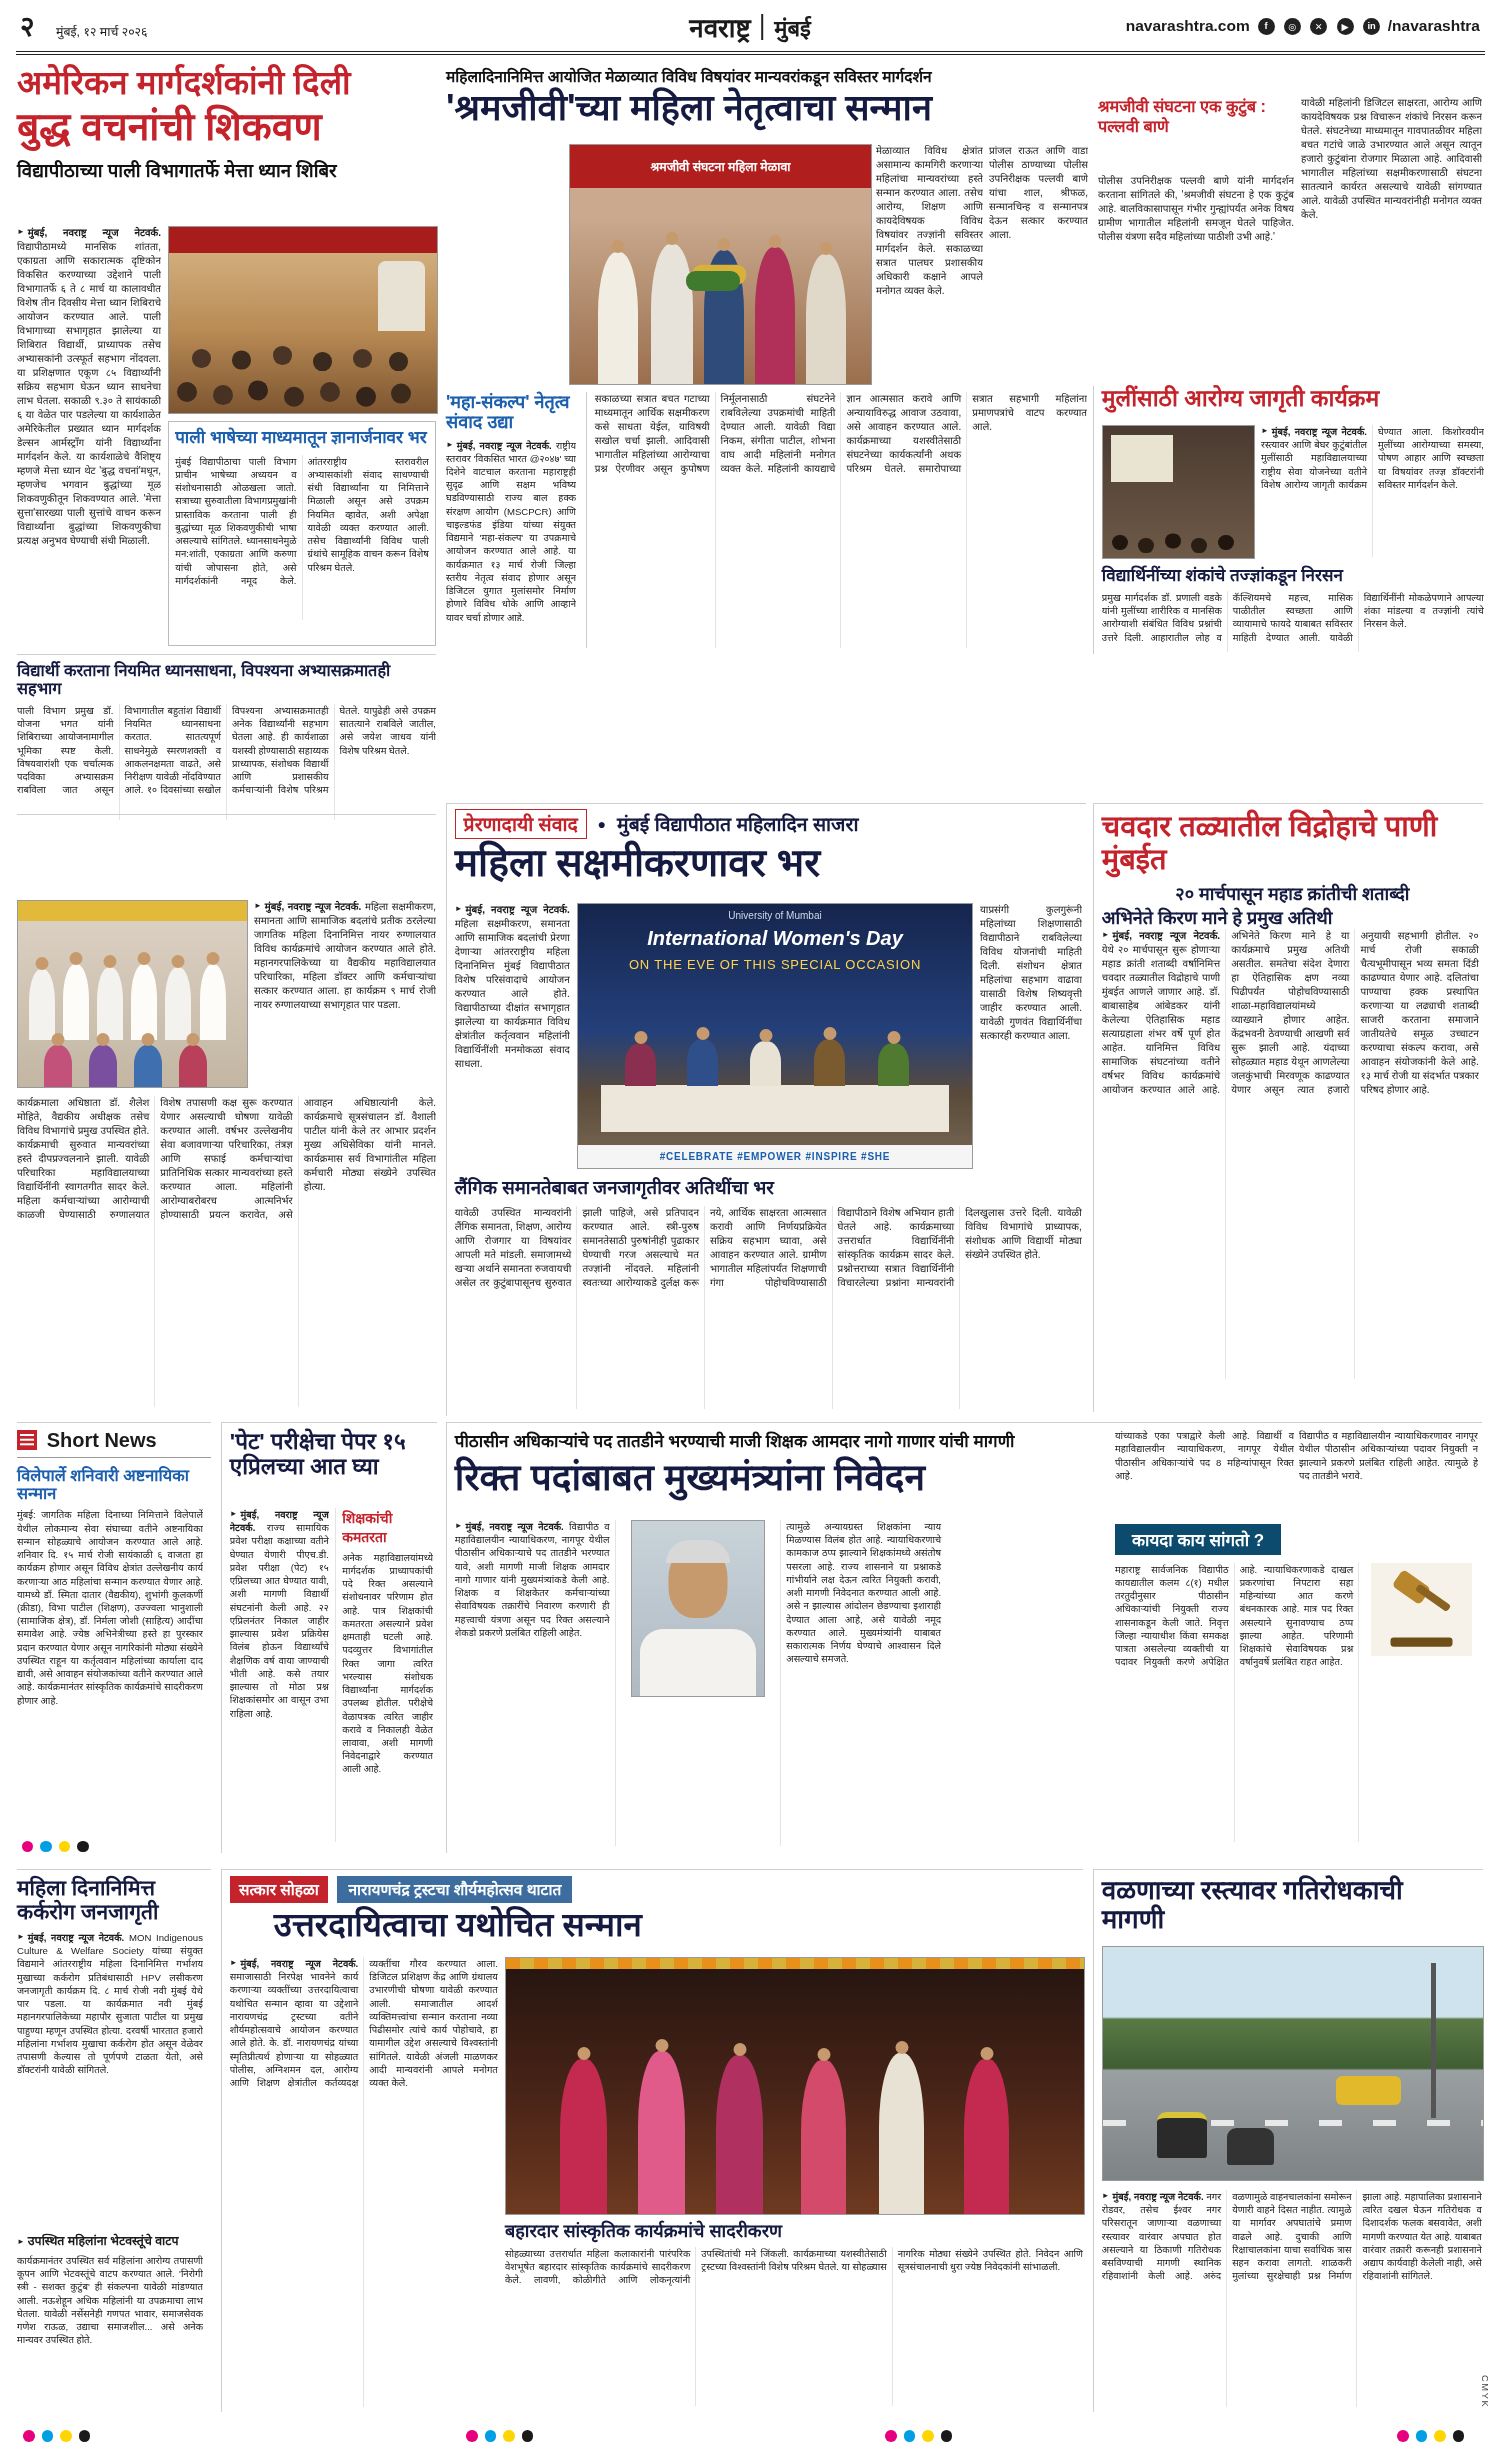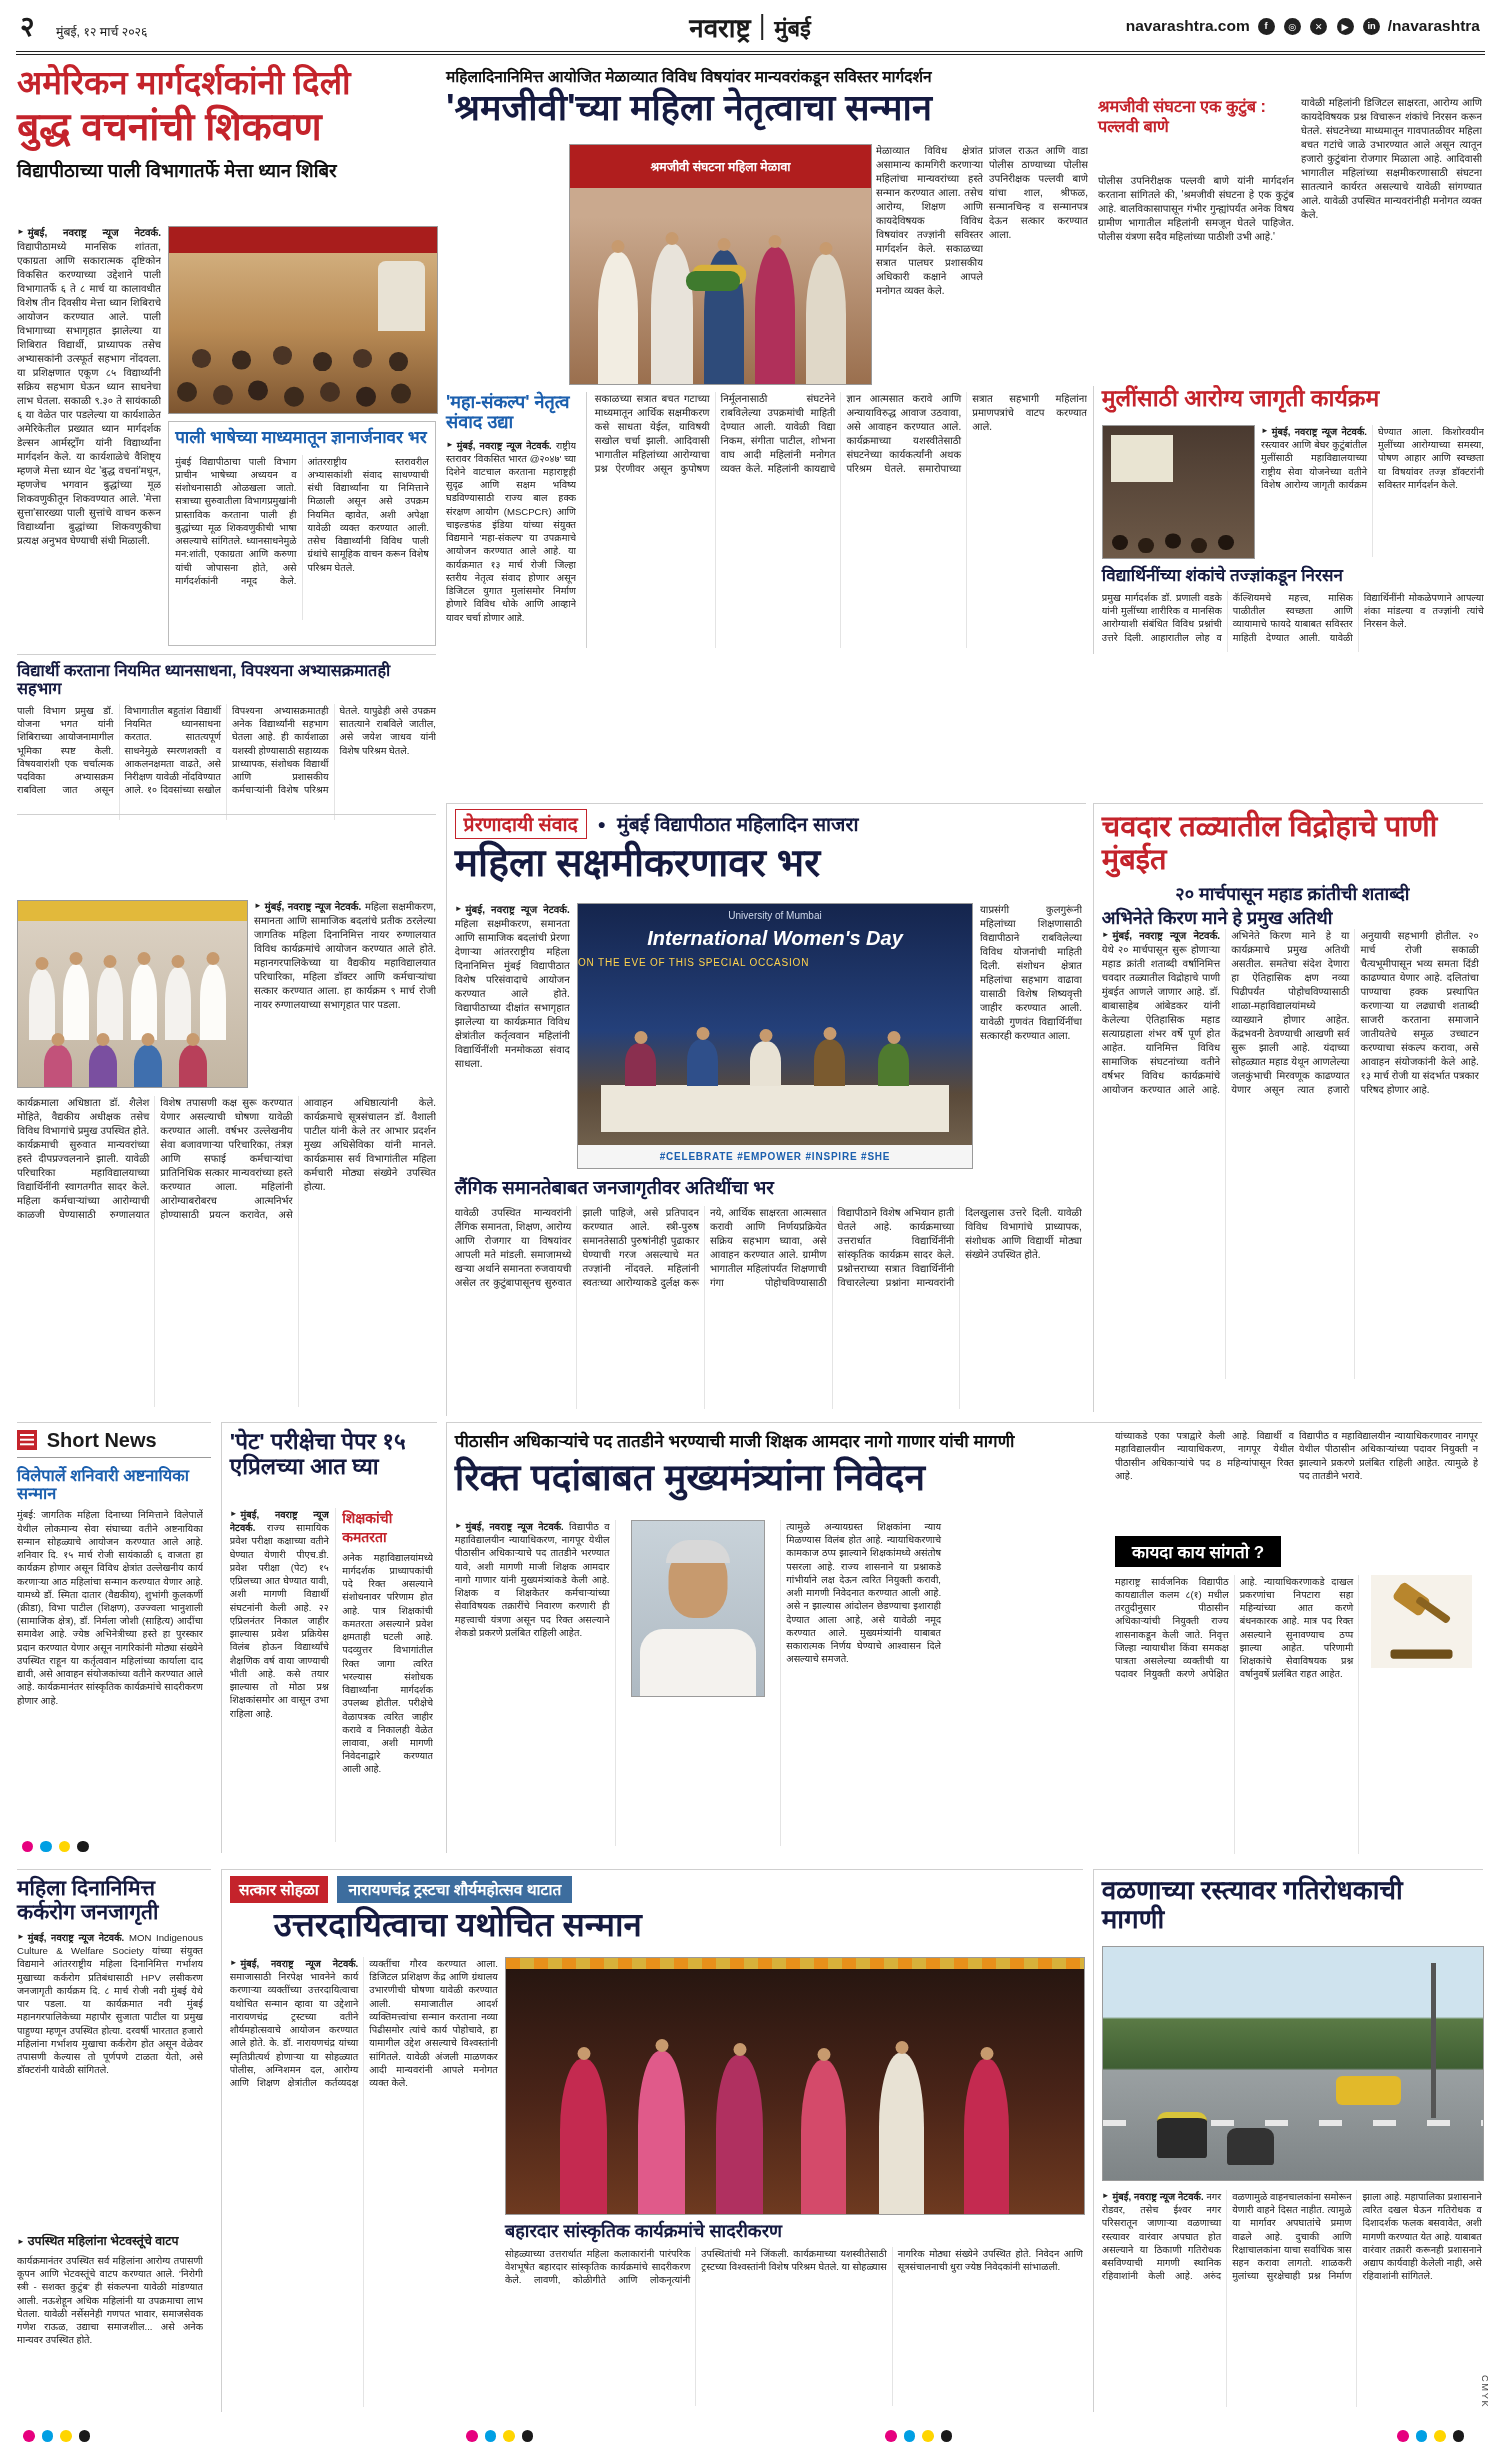--- a/index.html
+++ b/index.html
@@ -167,21 +167,21 @@
     <div class="abs hl navy" style="left:7.8px;top:37px;width:543px;font-size:39px;">महिला सक्षमीकरणावर भर</div>
 
     <div class="abs bt just" style="left:7.8px;top:99px;width:115px;height:264px;">
       <span class="marker">►</span><span class="dl">मुंबई, नवराष्ट्र न्यूज नेटवर्क.</span>
       <span>महिला सक्षमीकरण, समानता आणि सामाजिक बदलांची प्रेरणा देणाऱ्या आंतरराष्ट्रीय महिला दिनानिमित्त मुंबई विद्यापीठात विशेष परिसंवादाचे आयोजन करण्यात आले होते. विद्यापीठाच्या दीक्षांत सभागृहात झालेल्या या कार्यक्रमात विविध क्षेत्रांतील कर्तृत्ववान महिलांनी विद्यार्थिनींशी मनमोकळा संवाद साधला.</span>
     </div>
 
     <div class="photo" style="left:130px;top:99px;width:394px;height:264px;background:linear-gradient(180deg,#15254d 0%,#24407a 48%,#5a4a3a 72%,#7a6a55 100%);">
       <div style="position:absolute;left:0;top:6.2px;width:100%;text-align:center;color:#cfd8ea;font-size:10px;">University of Mumbai</div>
       <div style="position:absolute;left:0;top:23px;width:100%;text-align:center;color:#ffffff;font-size:20px;font-weight:bold;font-style:italic;">International Women's Day</div>
-      <div style="position:absolute;left:0;top:53px;width:100%;text-align:left;color:#ffd34d;font-size:10px;letter-spacing:0.8px;">ON THE EVE OF THIS SPECIAL OCCASION</div>
+      <div style="position:absolute;left:0;top:53px;width:100%;text-align:center;color:#ffd34d;font-size:13px;letter-spacing:0.8px;">ON THE EVE OF THIS SPECIAL OCCASION</div>
       <div style="position:absolute;left:23px;bottom:36px;width:348px;height:47px;background:#ece7da;"></div>
       <div class="person" style="left:47px;bottom:82px;width:31px;height:43px;background:#8a2f4f;"></div>
       <div class="person" style="left:109px;bottom:82px;width:31px;height:47px;background:#2f4f8a;"></div>
       <div class="person" style="left:172px;bottom:82px;width:31px;height:45px;background:#e8e2d4;"></div>
       <div class="person" style="left:236px;bottom:82px;width:31px;height:47px;background:#7a5a2f;"></div>
       <div class="person" style="left:300px;bottom:82px;width:31px;height:43px;background:#4f7a2f;"></div>
       <div style="position:absolute;left:0;bottom:0;width:100%;height:23px;background:#f5f5f5;color:#1b5fae;font-weight:bold;font-size:10px;display:flex;align-items:center;justify-content:center;letter-spacing:0.8px;">#CELEBRATE  #EMPOWER  #INSPIRE  #SHE</div>
     </div>
 
     <div class="abs bt just" style="left:533px;top:99px;width:102px;height:264px;">याप्रसंगी कुलगुरूंनी महिलांच्या शिक्षणासाठी विद्यापीठाने राबविलेल्या विविध योजनांची माहिती दिली. संशोधन क्षेत्रात महिलांचा सहभाग वाढावा यासाठी विशेष शिष्यवृत्ती जाहीर करण्यात आली. यावेळी गुणवंत विद्यार्थिनींचा सत्कारही करण्यात आला.</div>
@@ -238,21 +238,21 @@
       <span>विद्यापीठ व महाविद्यालयीन न्यायाधिकरण, नागपूर येथील पीठासीन अधिकाऱ्याचे पद तातडीने भरण्यात यावे, अशी मागणी माजी शिक्षक आमदार नागो गाणार यांनी मुख्यमंत्र्यांकडे केली आहे. शिक्षक व शिक्षकेतर कर्मचाऱ्यांच्या सेवाविषयक तक्रारींचे निवारण करणारी ही महत्त्वाची यंत्रणा असून पद रिक्त असल्याने शेकडो प्रकरणे प्रलंबित राहिली आहेत.</span>
       <figure class="inline-ph" style="width:132px;height:175px;background:linear-gradient(180deg,#c9d3da 0%,#aeb9c2 100%);">
         <div style="position:absolute;left:50%;top:26px;transform:translateX(-50%);width:59px;height:71px;border-radius:42%;background:#c79a6e;"></div>
         <div style="position:absolute;left:50%;top:18.6px;transform:translateX(-50%);width:64px;height:23px;border-radius:31px 31px 0 0;background:#d8d8d8;"></div>
         <div style="position:absolute;left:50%;bottom:0;transform:translateX(-50%);width:116px;height:67px;border-radius:23px 23px 0 0;background:#f4f2ee;"></div>
       </figure>
       <span>त्यामुळे अन्यायग्रस्त शिक्षकांना न्याय मिळण्यास विलंब होत आहे. न्यायाधिकरणाचे कामकाज ठप्प झाल्याने शिक्षकांमध्ये असंतोष पसरला आहे. राज्य शासनाने या प्रश्नाकडे गांभीर्याने लक्ष देऊन त्वरित नियुक्ती करावी, अशी मागणी निवेदनात करण्यात आली आहे. असे न झाल्यास आंदोलन छेडण्याचा इशाराही देण्यात आला आहे, असे यावेळी नमूद करण्यात आले. मुख्यमंत्र्यांनी याबाबत सकारात्मक निर्णय घेण्याचे आश्वासन दिले असल्याचे समजते.</span>
     </div>
 
     <div class="abs" style="left:668px;top:101px;width:363px;height:322px;">
-      <div style="display:inline-block;background:#000000;color:#fff;font-size:17px;font-weight:900;padding:3.9px 17px;margin-top:12px;">कायदा काय सांगतो ?</div>
+      <div style="display:inline-block;background:#0c4a6e;color:#fff;font-size:17px;font-weight:900;padding:3.9px 17px;">कायदा काय सांगतो ?</div>
       <div class="bts just cols3" style="margin-top:7.8px;width:363px;height:279px;">
         <span>महाराष्ट्र सार्वजनिक विद्यापीठ कायद्यातील कलम ८(१) मधील तरतुदीनुसार पीठासीन अधिकाऱ्यांची नियुक्ती राज्य शासनाकडून केली जाते. निवृत्त जिल्हा न्यायाधीश किंवा समकक्ष पात्रता असलेल्या व्यक्तीची या पदावर नियुक्ती करणे अपेक्षित आहे. न्यायाधिकरणाकडे दाखल प्रकरणांचा निपटारा सहा महिन्यांच्या आत करणे बंधनकारक आहे. मात्र पद रिक्त असल्याने सुनावण्याच ठप्प झाल्या आहेत. परिणामी शिक्षकांचे सेवाविषयक प्रश्न वर्षानुवर्षे प्रलंबित राहत आहेत.</span>
         <figure class="inline-ph" style="width:101px;height:93px;background:#f6f2ea;border:none;">
           <svg width="101" height="93" viewBox="0 0 130 120">
             <rect x="30" y="18" width="44px" height="26" rx="6" fill="#b8862d" transform="rotate(35 52 31)"></rect>
             <rect x="55" y="40" width="50" height="10" rx="4" fill="#8a6320" transform="rotate(35 80 45)"></rect>
             <rect x="25" y="96" width="80" height="12" rx="4" fill="#6e4f1a"></rect>
           </svg>
         </figure>
       </div>

